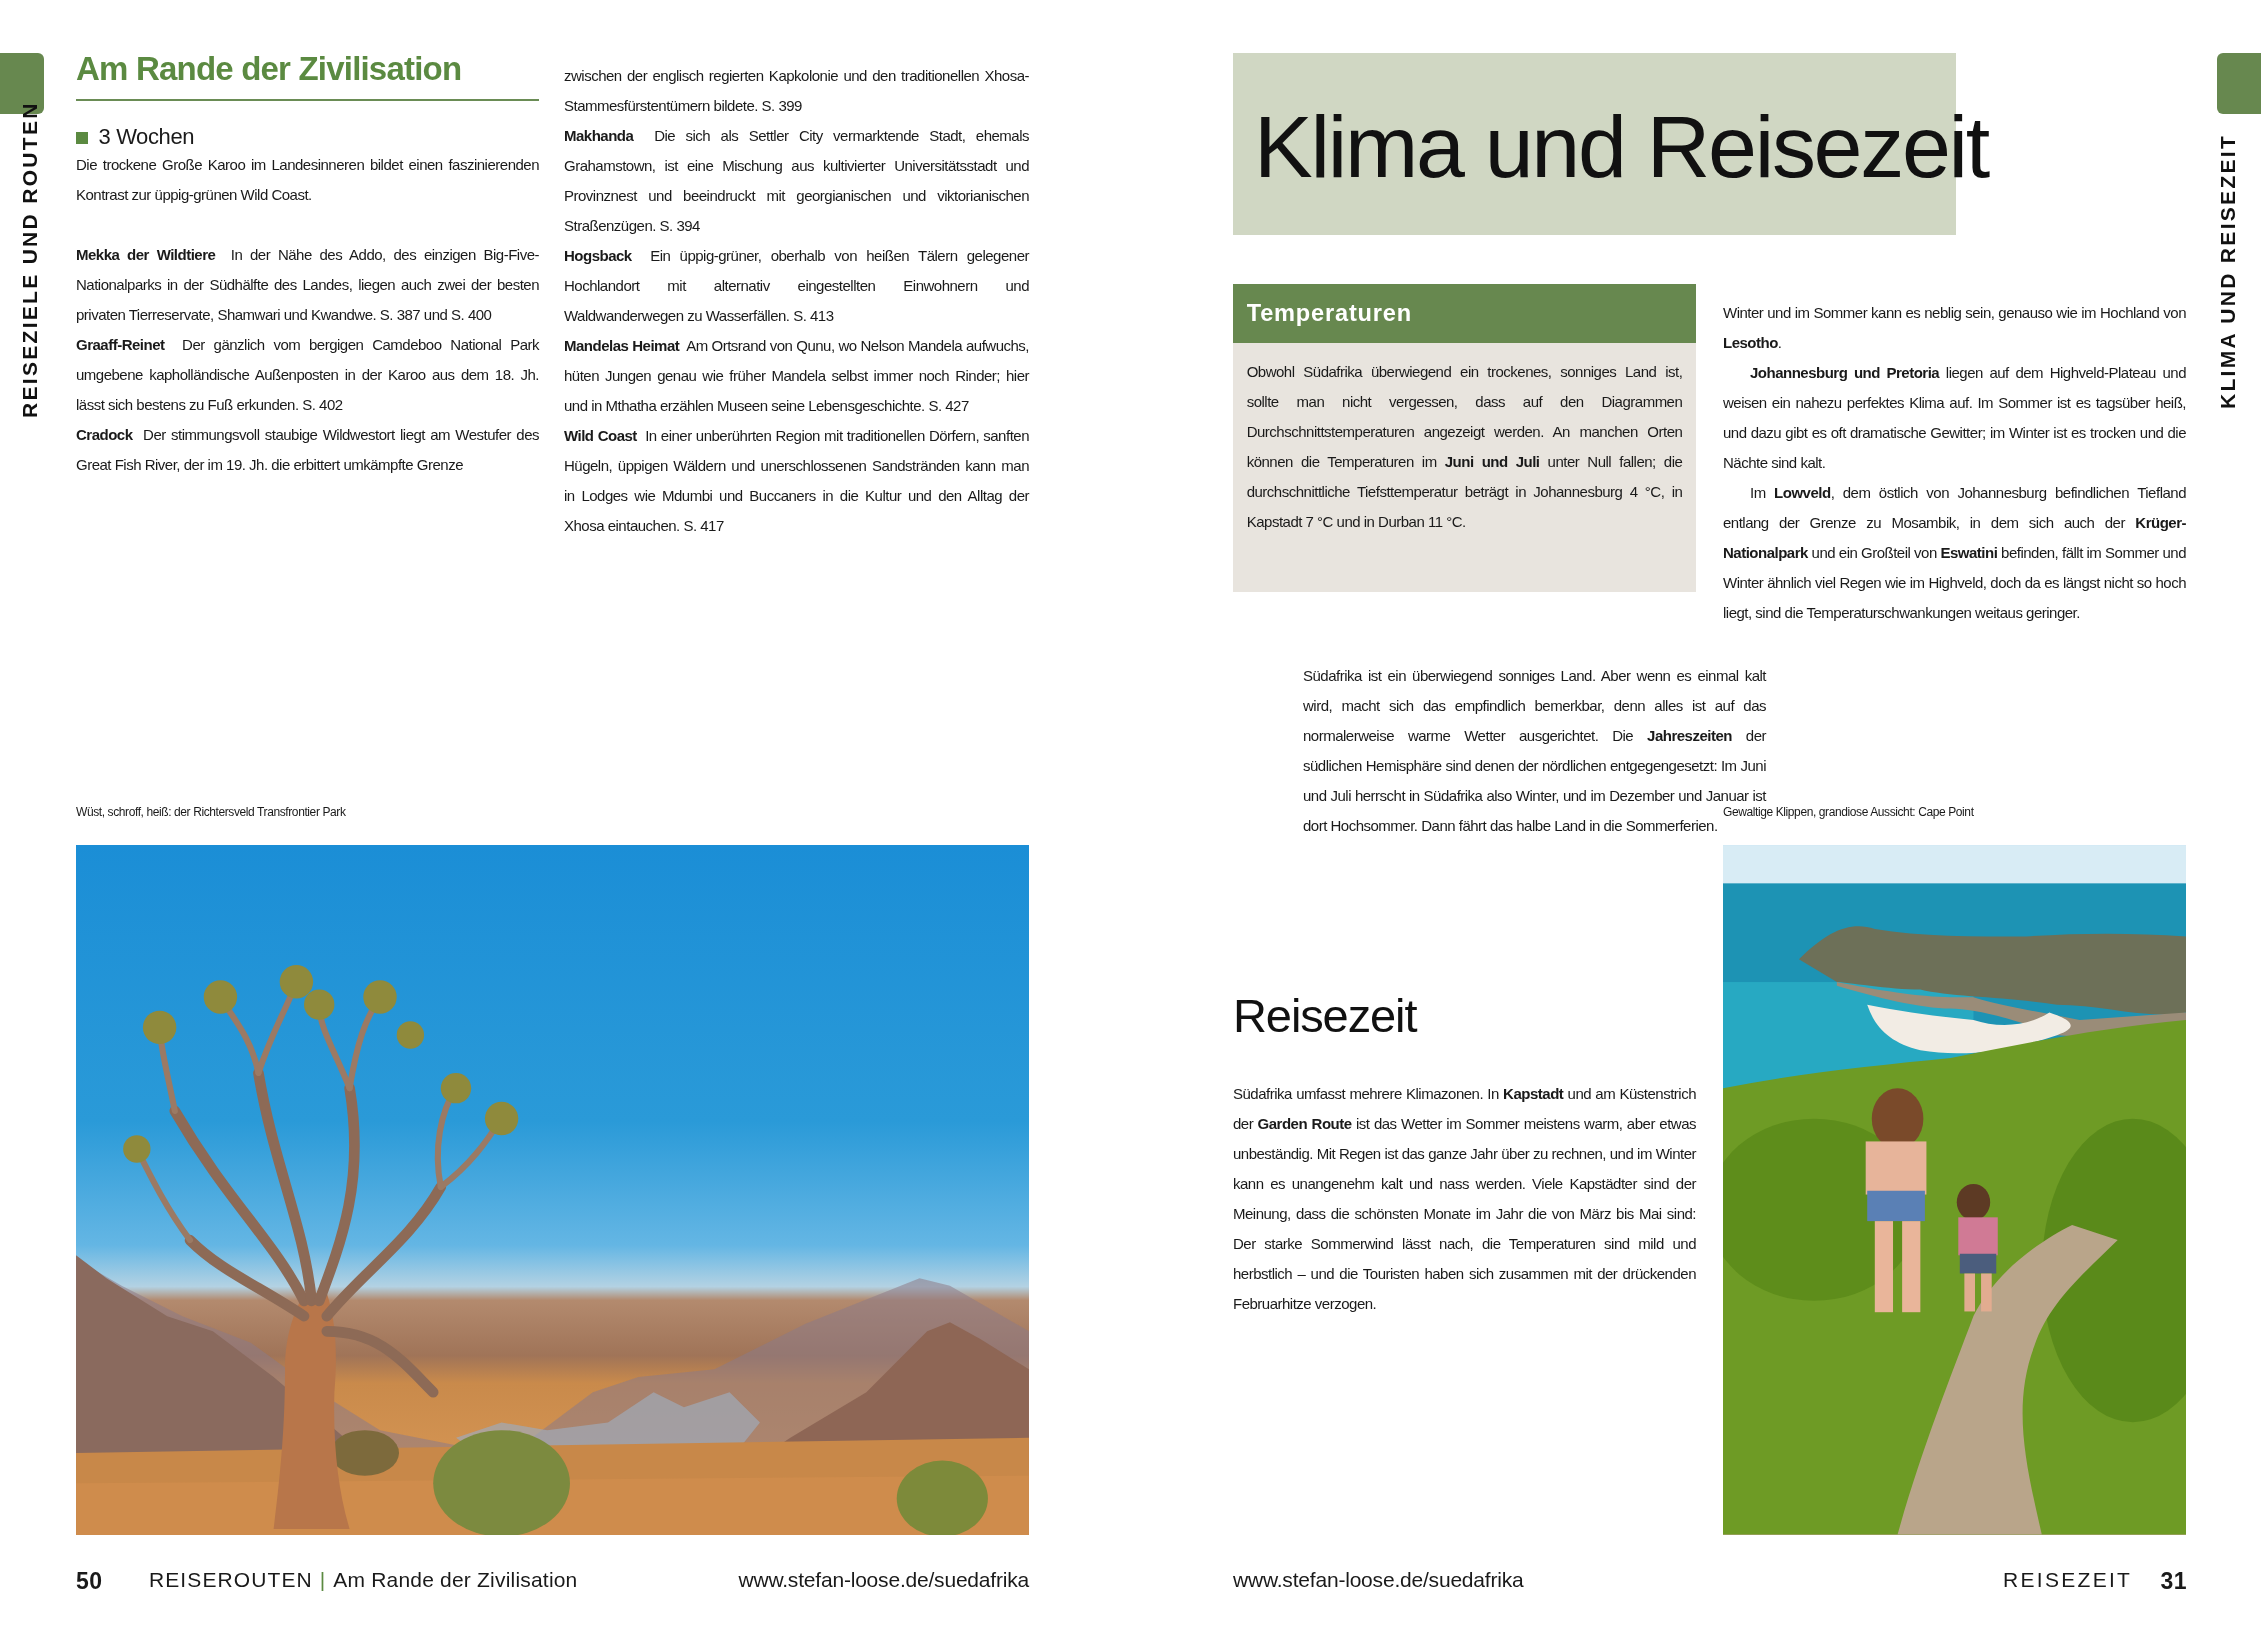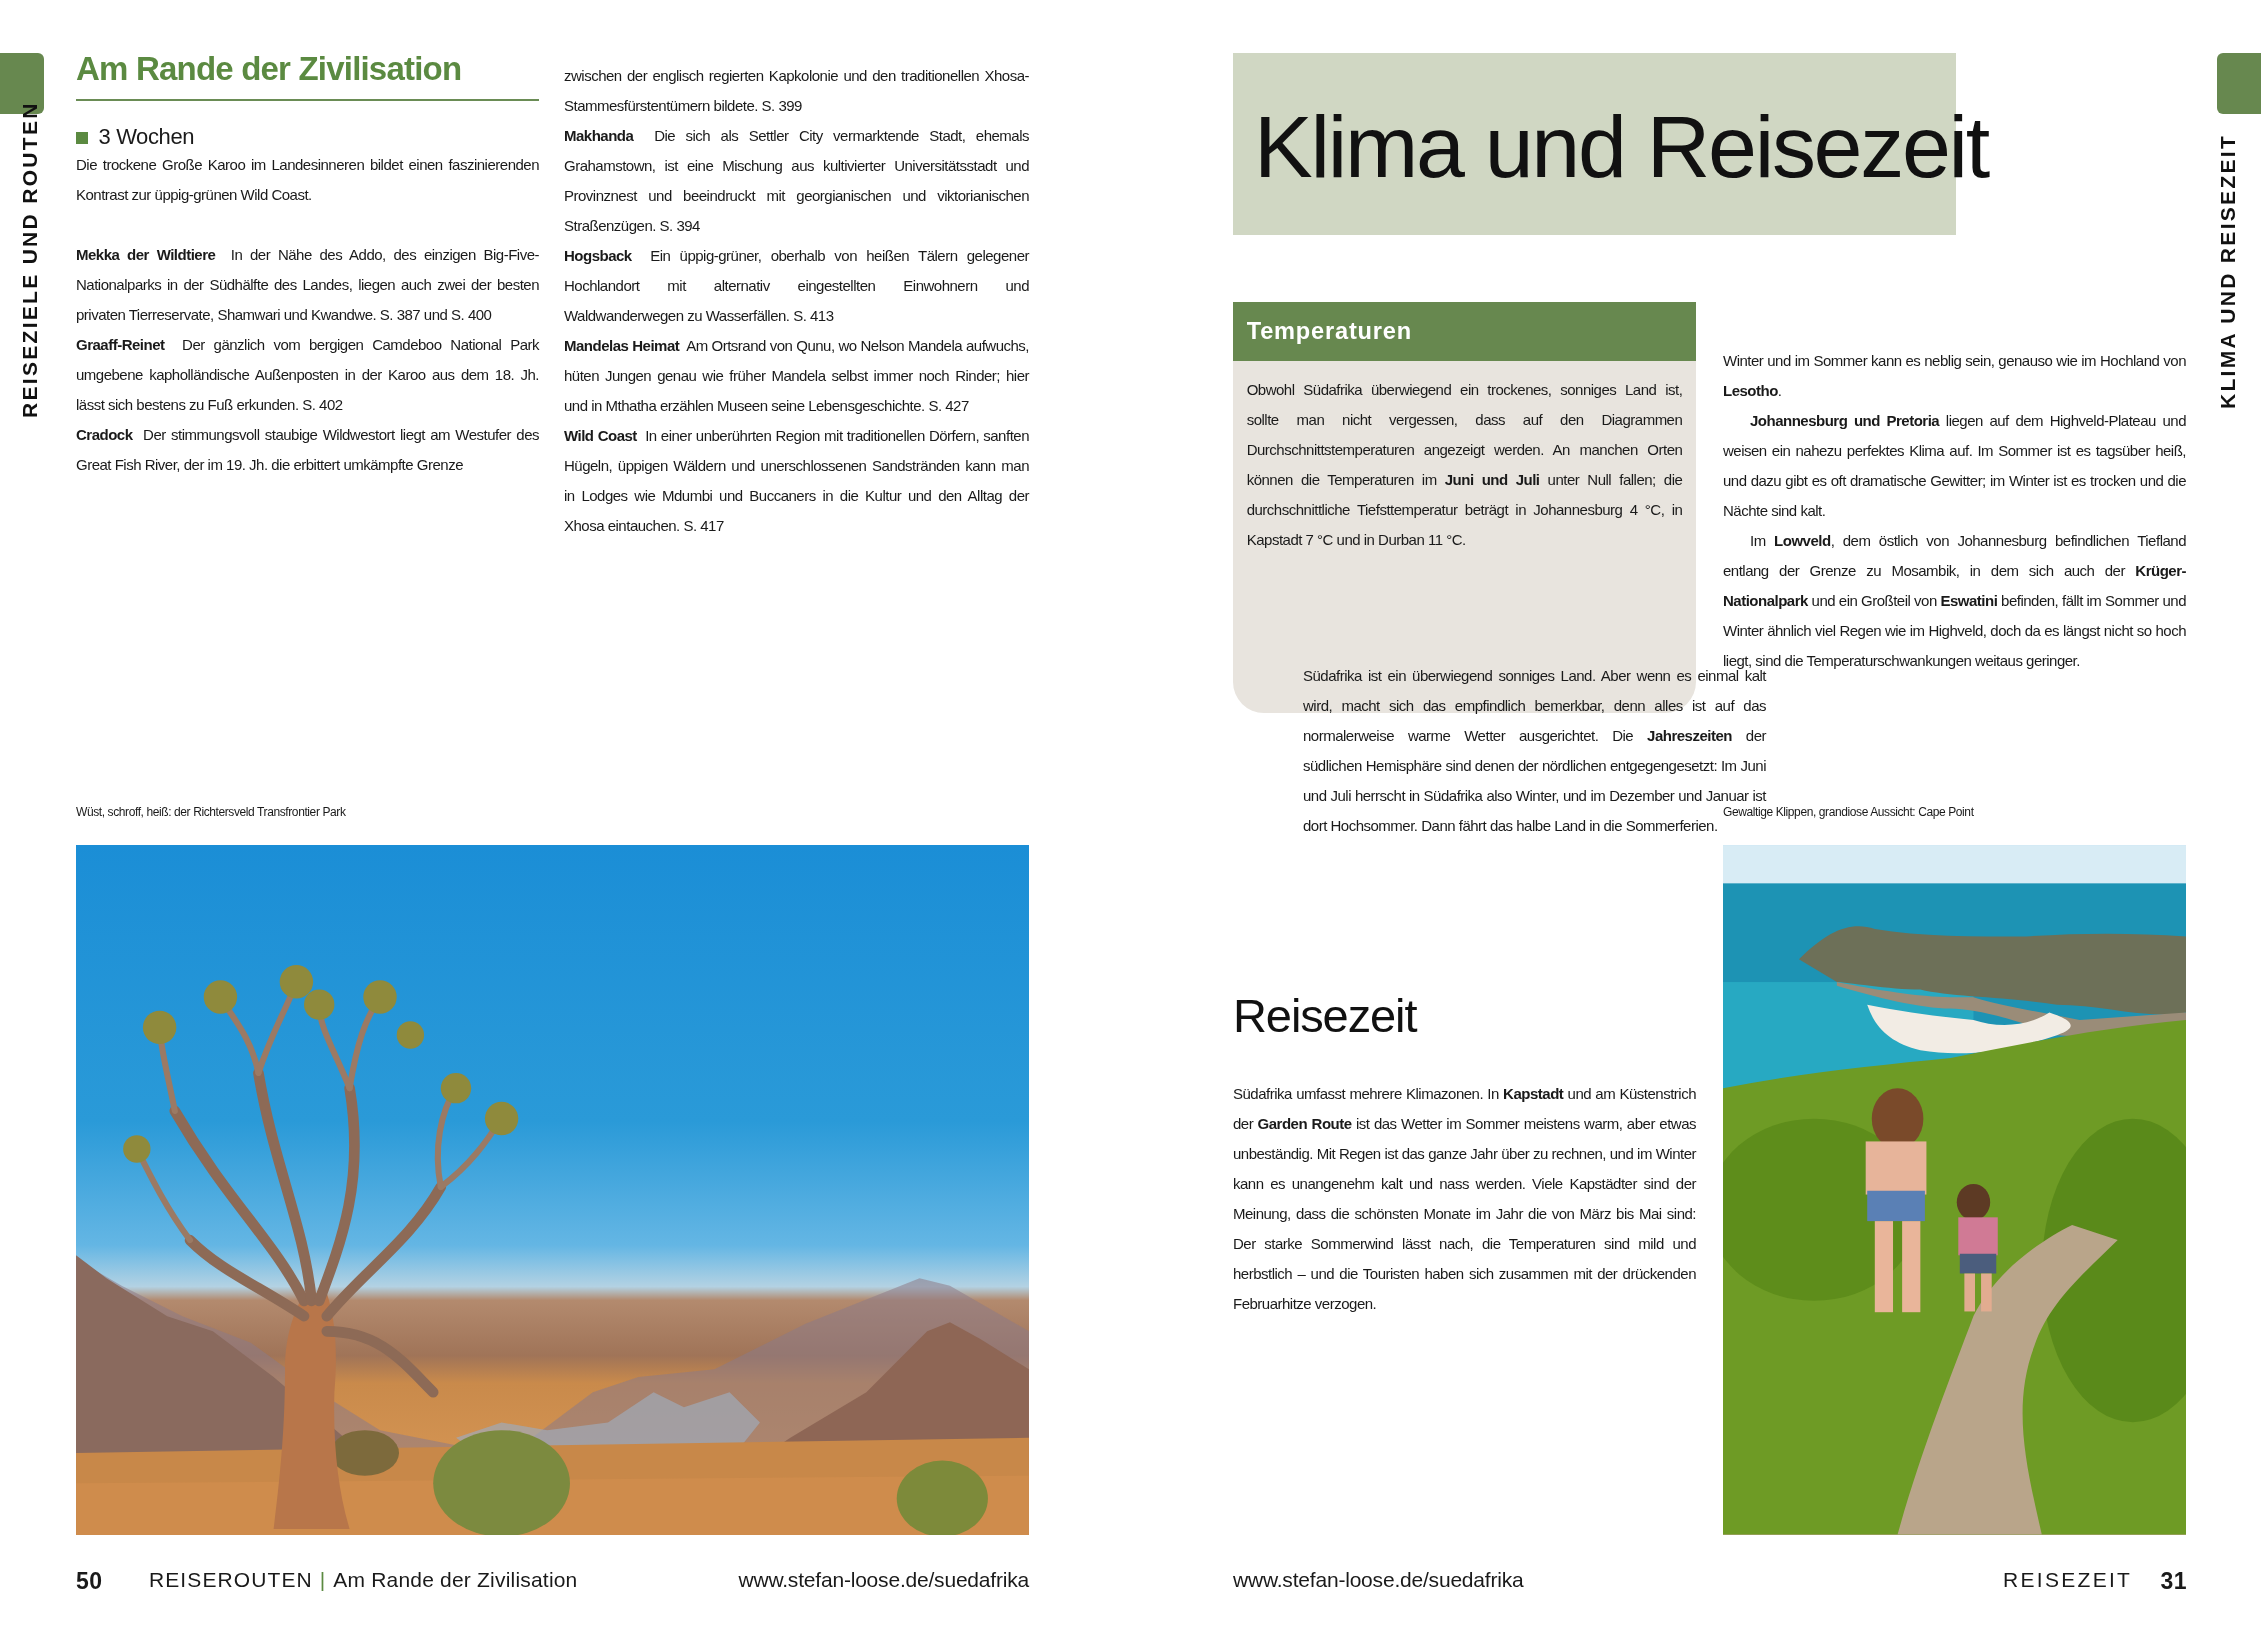--- a/index.html
+++ b/index.html
@@ -125,38 +125,38 @@
   <span class="abs" style="right:0; top:0; letter-spacing:-0.2px;">www.stefan-loose.de/suedafrika</span>
 </div>
 
 <div class="abs chapter-box" style="left:1233px; top:53px; width:723px; height:182px;">
   <div class="abs chapter-title" style="left:21px; top:43px;">Klima und Reisezeit</div>
 </div>
 
 <div class="abs tab-block right" style="left:2217px; top:53px; width:44px; height:61px;"></div>
 <div class="abs vert-label" style="left:2216px; top:409px;">KLIMA UND REISEZEIT</div>
 
-<div class="abs temp-box" style="left:1233px; top:302px; width:463px; height:411px;border-radius:31px;">
+<div class="abs temp-box" style="left:1233px; top:284px; width:463px; height:308px;">
   <div class="temp-head" style="height:59px; line-height:59px;">Temperaturen</div>
   <div class="body-text" style="padding:13.7px 13.7px 0 13.7px; line-height:30px;">
     <p><span>Obwohl Südafrika überwiegend ein trockenes, sonniges Land ist, sollte man nicht vergessen, dass auf den Diagrammen Durchschnittstemperaturen angezeigt werden. An manchen Orten können die Temperaturen im </span><b>Juni und Juli</b><span> unter Null fallen; die durchschnittliche Tiefsttemperatur beträgt in Johannesburg 4 °C, in Kapstadt 7 °C und in Durban 11 °C.</span></p>
   </div>
 </div>
 
 <div class="abs body-text" style="left:1303px; top:661px; width:463px;">
   <p><span>Südafrika ist ein überwiegend sonniges Land. Aber wenn es einmal kalt wird, macht sich das empfindlich bemerkbar, denn alles ist auf das normalerweise warme Wetter ausgerichtet. Die </span><b>Jahreszeiten</b><span> der südlichen Hemisphäre sind denen der nördlichen entgegengesetzt: Im Juni und Juli herrscht in Südafrika also Winter, und im Dezember und Januar ist dort Hochsommer. Dann fährt das halbe Land in die Sommerferien.</span></p>
 </div>
 
 <div class="abs sub-head" style="left:1233px; top:988px;">Reisezeit</div>
 
 <div class="abs body-text" style="left:1233px; top:1079px; width:463px;">
   <p><span>Südafrika umfasst mehrere Klimazonen. In </span><b>Kapstadt</b><span> und am Küstenstrich der </span><b>Garden Route</b><span> ist das Wetter im Sommer meistens warm, aber etwas unbeständig. Mit Regen ist das ganze Jahr über zu rechnen, und im Winter kann es unangenehm kalt und nass werden. Viele Kapstädter sind der Meinung, dass die schönsten Monate im Jahr die von März bis Mai sind: Der starke Sommerwind lässt nach, die Temperaturen sind mild und herbstlich – und die Touristen haben sich zusammen mit der drückenden Februarhitze verzogen.</span></p>
 </div>
 
-<div class="abs body-text" style="left:1723px; top:298px; width:463px;margin-top:48px;">
+<div class="abs body-text" style="left:1723px; top:298px; width:463px;">
   <p><span>Winter und im Sommer kann es neblig sein, genauso wie im Hochland von </span><b>Lesotho</b><span>.</span></p>
   <p class="indent"><b>Johannesburg und Pretoria</b><span> liegen auf dem Highveld-Plateau und weisen ein nahezu perfektes Klima auf. Im Sommer ist es tagsüber heiß, und dazu gibt es oft dramatische Gewitter; im Winter ist es trocken und die Nächte sind kalt.</span></p>
   <p class="indent"><span>Im </span><b>Lowveld</b><span>, dem östlich von Johannesburg befindlichen Tiefland entlang der Grenze zu Mosambik, in dem sich auch der </span><b>Krüger-Nationalpark</b><span> und ein Großteil von </span><b>Eswatini</b><span> befinden, fällt im Sommer und Winter ähnlich viel Regen wie im Highveld, doch da es längst nicht so hoch liegt, sind die Temperaturschwankungen weitaus geringer.</span></p>
 </div>
 
 <div class="abs caption" style="left:1723px; top:805px;">Gewaltige Klippen, grandiose Aussicht: Cape Point</div>
 
 <div class="abs photo-coast" style="left:1723px; top:845px; width:463px; height:690px;">
   <svg width="463" height="690" viewBox="0 0 610 908" xmlns="http://www.w3.org/2000/svg">
     <rect x="0" y="0" width="610" height="60" fill="#d8ecf5"></rect>

